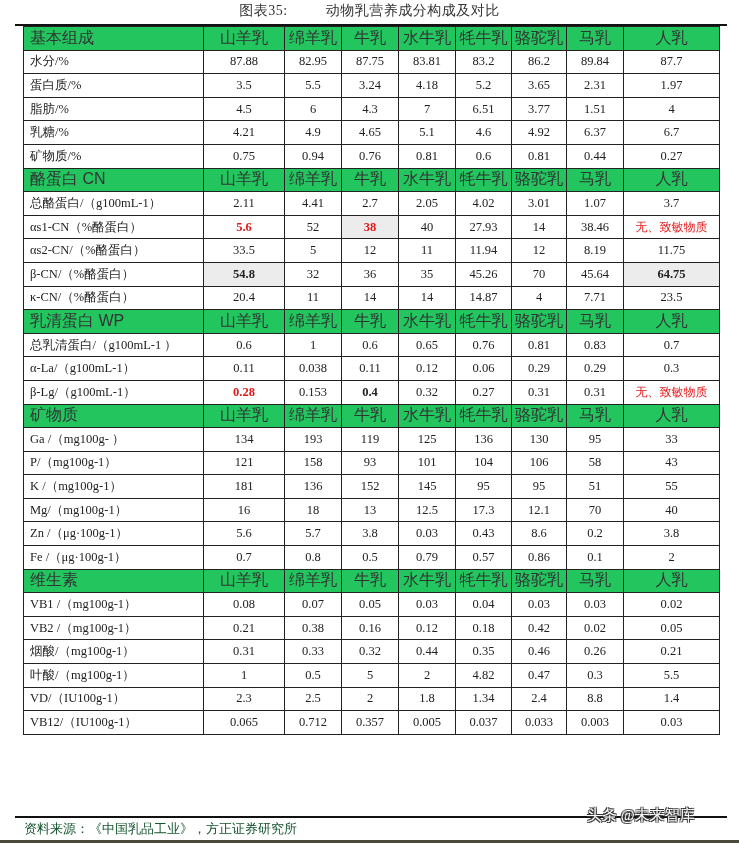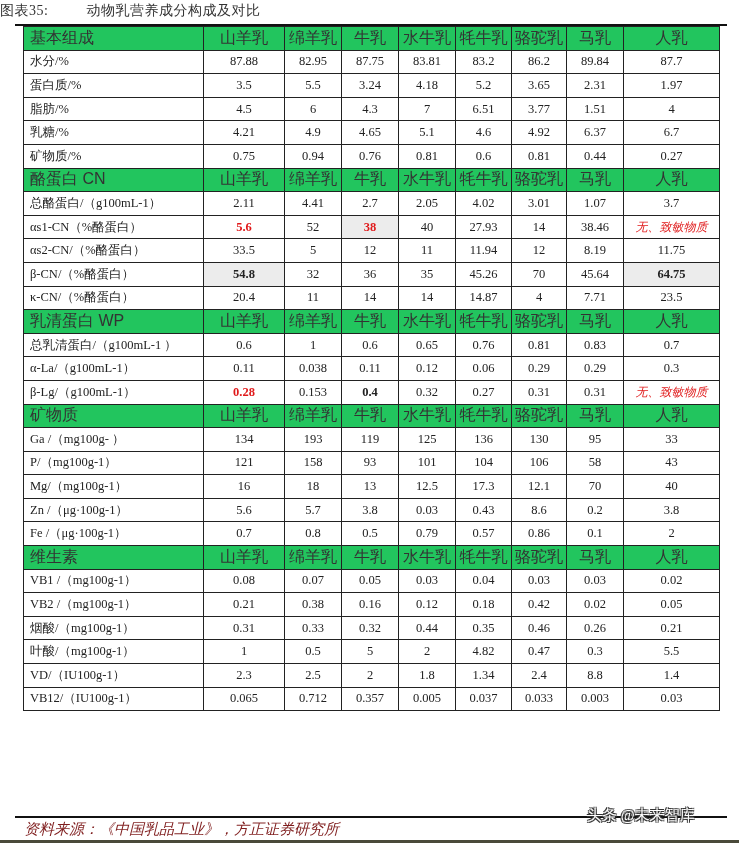--- a/index.html
+++ b/index.html
@@ -1,33 +1,33 @@
 <!DOCTYPE html>
 <html><head>
 <meta charset="utf-8">
 <style>
   html, body { margin: 0; padding: 0; background: #ffffff; }
   body { width: 739px; height: 843px; position: relative; overflow: hidden;
          font-family: "Liberation Serif", "DejaVu Serif", serif; color: #222; }
-  .title { position: absolute; top: 2px; left: 0; width: 739px; text-align: left;
+  .title { position: absolute; top: 2px; left: 0; width: 739px; text-align: center;
            font-size: 14px; color: #333; letter-spacing: 0.5px; }
   .title .num { margin-right: 38px; }
   .top-rule { position: absolute; top: 24px; left: 15px; width: 712px; height: 2px; background: #111; }
   table { position: absolute; top: 26px; left: 23px; border-collapse: collapse;
           table-layout: fixed; width: 696px; }
   td { border: 1px solid #222; height: 22.6px; padding: 0; font-size: 12.5px;
        text-align: center; vertical-align: middle; white-space: nowrap; overflow: hidden; }
   td.label { text-align: left; padding-left: 6px; }
   tr.section td { background: #22c55e; font-family: Liberation Sans, sans-serif; font-size: 16px; color: #333; }
   td.hl { background: #ececec; }
   td.bold { font-weight: bold; }
   td.red { color: #e0191a; }
-  td.redtext { color: #e0191a; font-family: "DejaVu Sans", sans-serif; font-size: 12px; font-style: italic; }
+  td.redtext { color: #e0191a; font-family: "DejaVu Sans", sans-serif; font-size: 12px; }
   .bottom-rule { position: absolute; top: 816px; left: 15px; width: 712px; height: 1.5px; background: #111; }
-  .source { position: absolute; top: 820px; left: 24px; font-size: 15px; font-style: italic; color: #7f1d1d; }
+  .source { position: absolute; top: 820px; left: 24px; font-size: 13px; color: #14532d; }
   .watermark { position: absolute; top: 806px; left: 587px; font-size: 15px; color: #fff;
                font-family: Liberation Serif, serif;
                text-shadow: -1px -1px 0 #333, 1px -1px 0 #333, -1px 1px 0 #333, 1px 1px 0 #333; }
   .footer-bar { position: absolute; top: 840px; left: 0; width: 739px; height: 3px; background: #4a4a3a; }
 </style>
 </head>
 <body>
 
 <div class="title">
   <span class="num">图表35:</span><span>动物乳营养成分构成及对比</span>
@@ -250,20 +250,31 @@
         <td>121</td>
         <td>158</td>
         <td>93</td>
         <td>101</td>
         <td>104</td>
         <td>106</td>
         <td>58</td>
         <td>43</td>
       </tr>
       <tr>
+        <td class="label">K /（mg100g-1）</td>
+        <td>181</td>
+        <td>136</td>
+        <td>152</td>
+        <td>145</td>
+        <td>95</td>
+        <td>95</td>
+        <td>51</td>
+        <td>55</td>
+      </tr>
+      <tr>
         <td class="label">Mg/（mg100g-1）</td>
         <td>16</td>
         <td>18</td>
         <td>13</td>
         <td>12.5</td>
         <td>17.3</td>
         <td>12.1</td>
         <td>70</td>
         <td>40</td>
       </tr>

